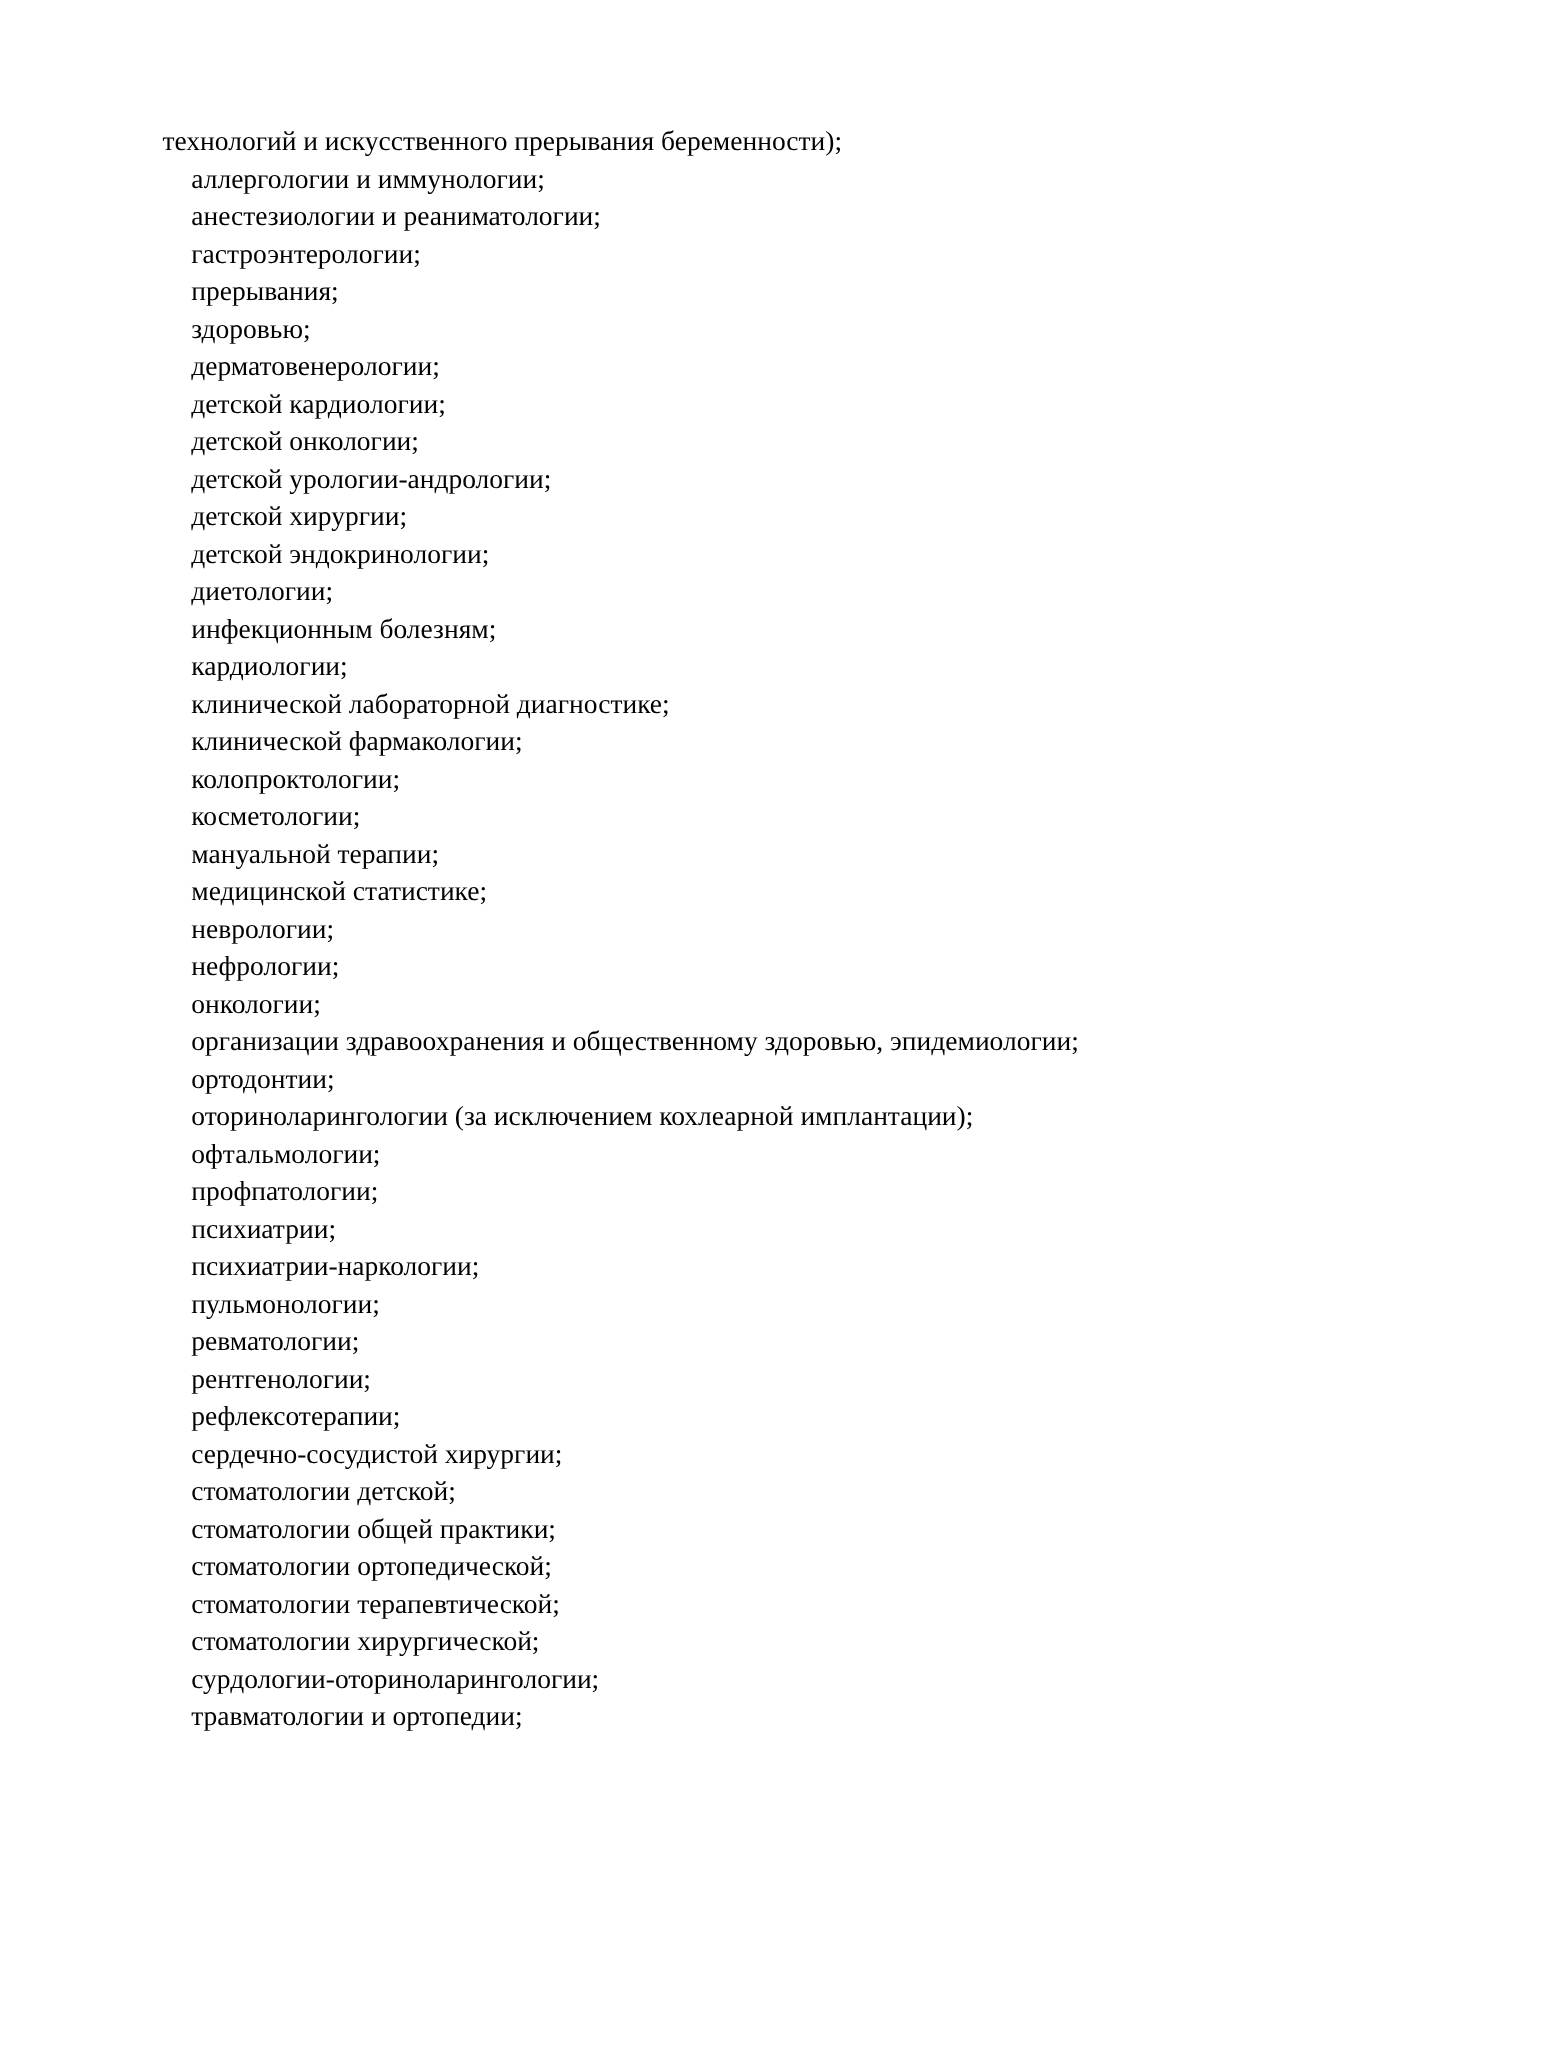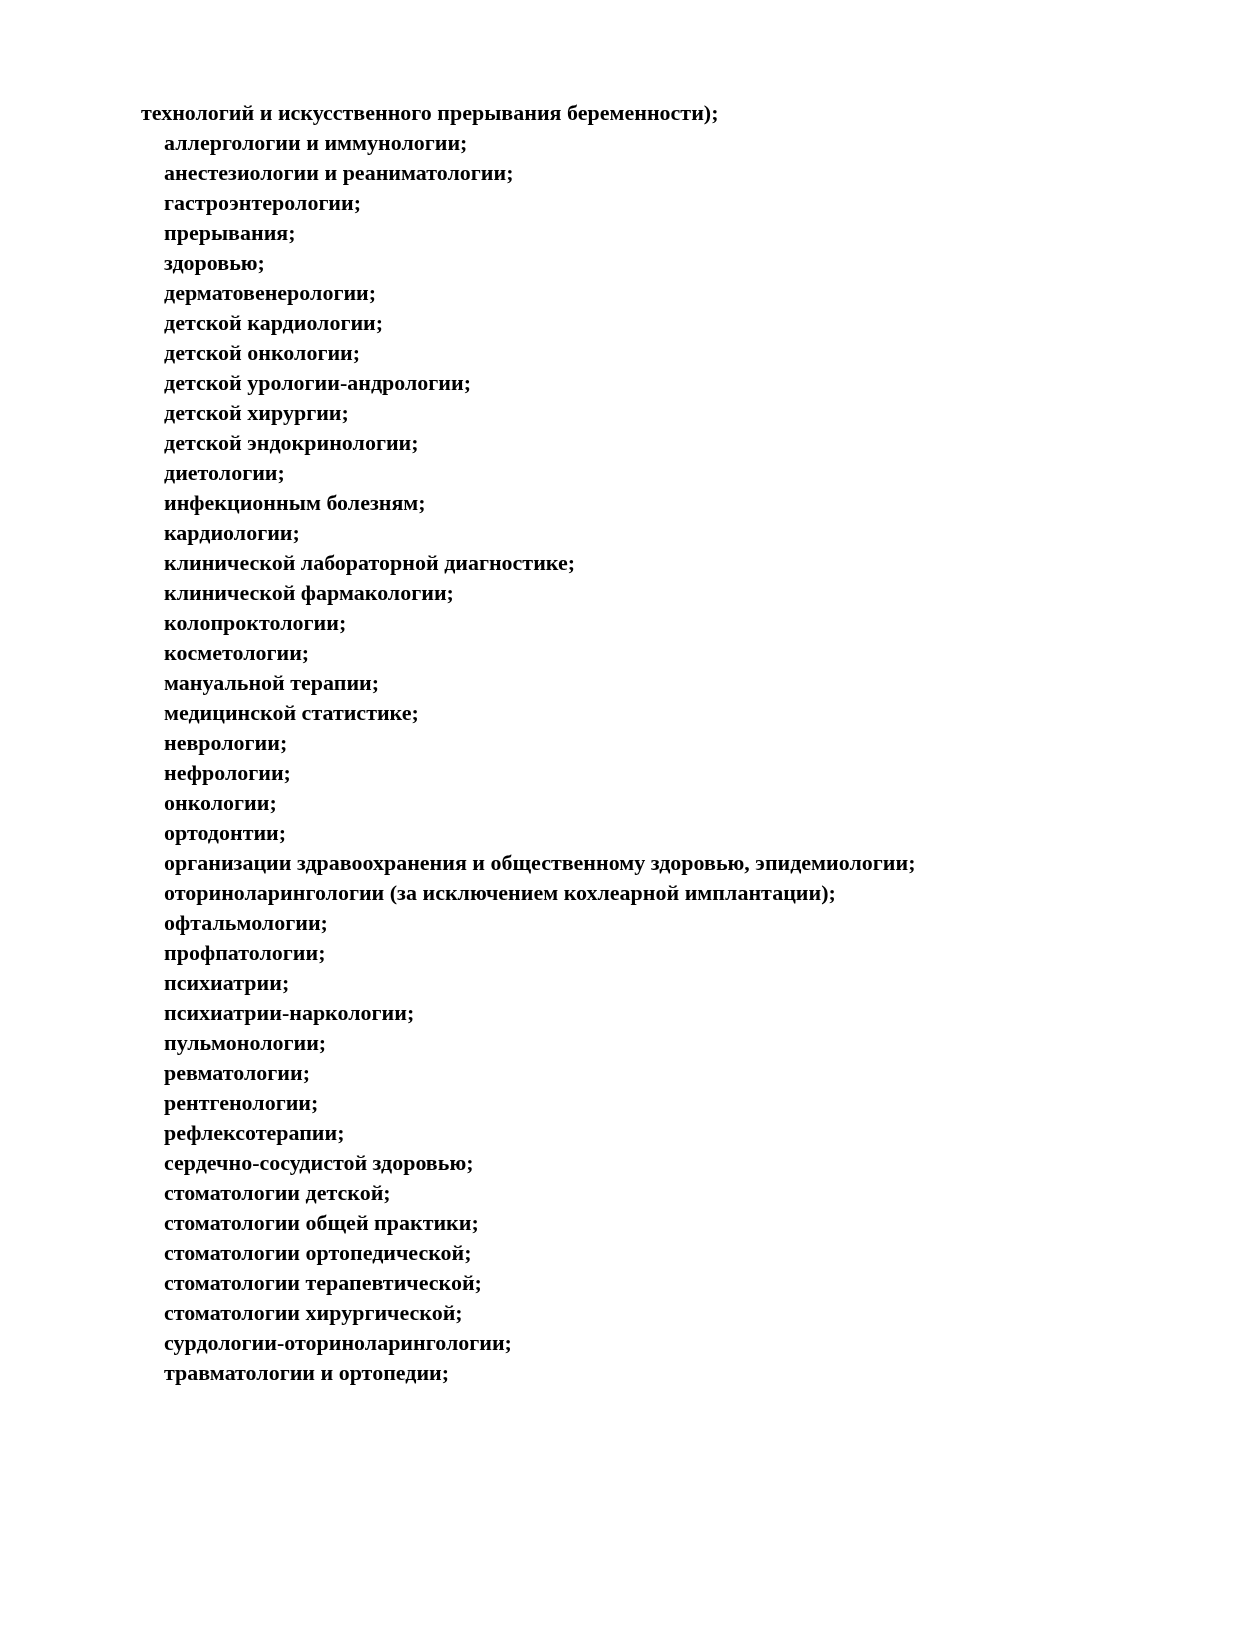--- a/index.html
+++ b/index.html
@@ -14,23 +14,22 @@
     background: #ffffff;
     overflow: hidden;
     font-family: "Liberation Serif", "DejaVu Serif", serif;
     font-size: 22px;
     line-height: 30px;
     color: #000000;
   }
   .text-block {
     position: absolute;
     top: 98px;
-    left: 141px;
+    left: 130px;
     width: 1020px;
-    font-weight: bold;
   }
   .line {
     white-space: nowrap;
   }
   .line.item {
     padding-left: 23px;
   }
 </style>
 </head>
 <body>
@@ -54,32 +53,32 @@
       <div class="line item">кардиологии;</div>
       <div class="line item">клинической лабораторной диагностике;</div>
       <div class="line item">клинической фармакологии;</div>
       <div class="line item">колопроктологии;</div>
       <div class="line item">косметологии;</div>
       <div class="line item">мануальной терапии;</div>
       <div class="line item">медицинской статистике;</div>
       <div class="line item">неврологии;</div>
       <div class="line item">нефрологии;</div>
       <div class="line item">онкологии;</div>
+      <div class="line item">организации здравоохранения и общественному здоровью, эпидемиологии;</div>
       <div class="line item">ортодонтии;</div>
-      <div class="line item">организации здравоохранения и общественному здоровью, эпидемиологии;</div>
       <div class="line item">оториноларингологии (за исключением кохлеарной имплантации);</div>
       <div class="line item">офтальмологии;</div>
       <div class="line item">профпатологии;</div>
       <div class="line item">психиатрии;</div>
       <div class="line item">психиатрии-наркологии;</div>
       <div class="line item">пульмонологии;</div>
       <div class="line item">ревматологии;</div>
       <div class="line item">рентгенологии;</div>
       <div class="line item">рефлексотерапии;</div>
-      <div class="line item">сердечно-сосудистой здоровью;</div>
+      <div class="line item">сердечно-сосудистой хирургии;</div>
       <div class="line item">стоматологии детской;</div>
       <div class="line item">стоматологии общей практики;</div>
       <div class="line item">стоматологии ортопедической;</div>
       <div class="line item">стоматологии терапевтической;</div>
       <div class="line item">стоматологии хирургической;</div>
       <div class="line item">сурдологии-оториноларингологии;</div>
       <div class="line item">травматологии и ортопедии;</div>
     </div>
 </div>
 

